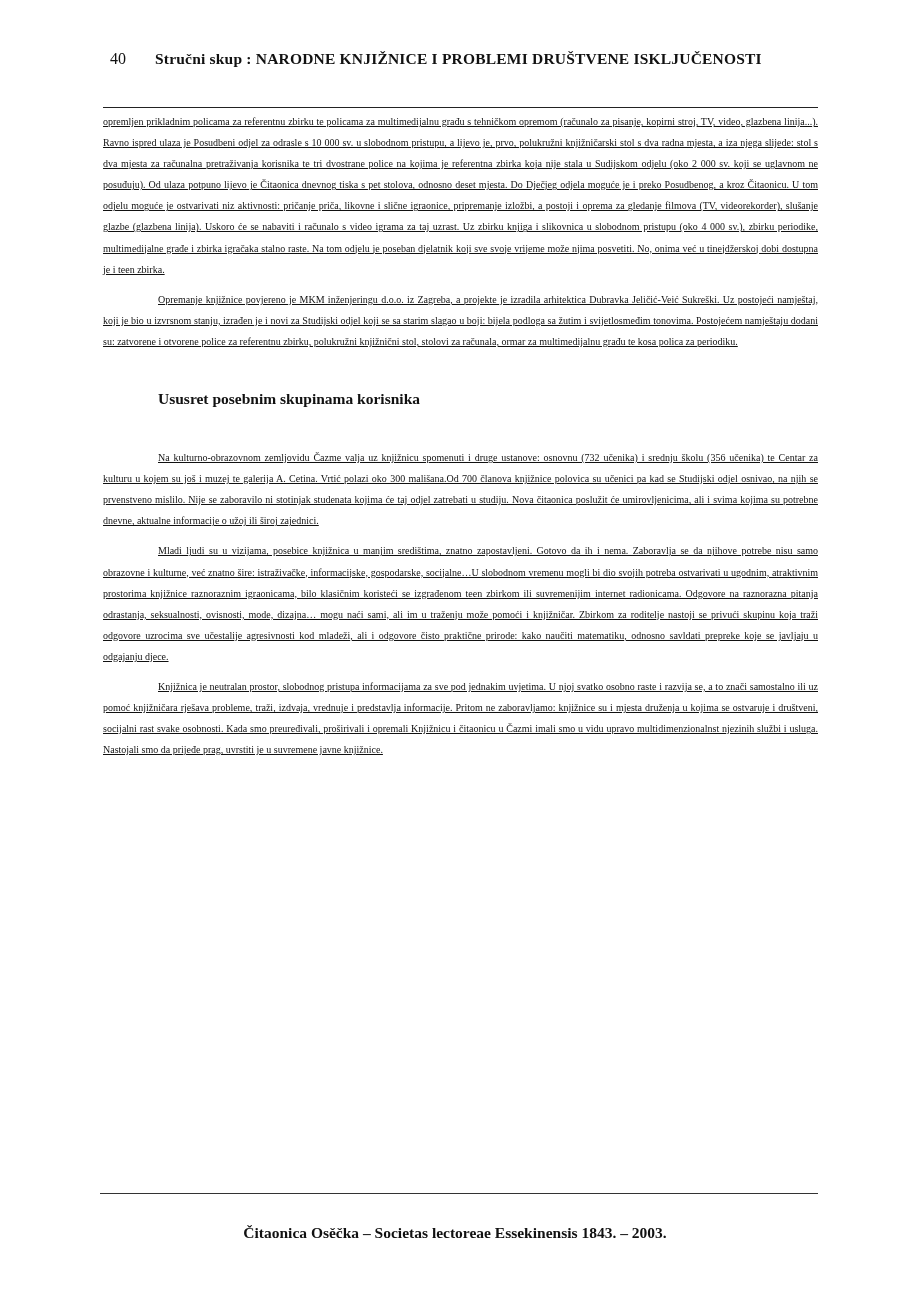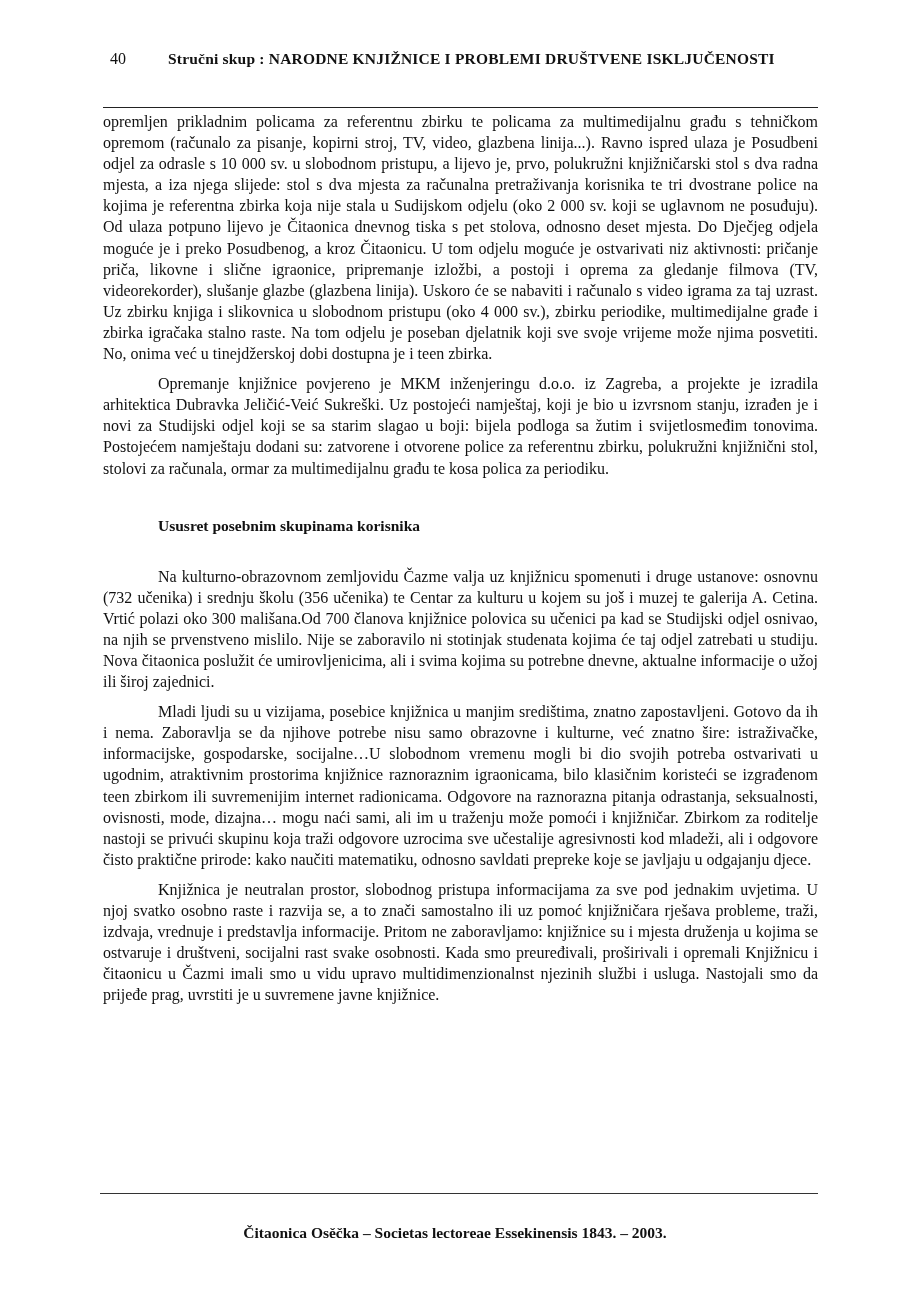--- a/index.html
+++ b/index.html
@@ -27,52 +27,53 @@
     align-items: flex-end;
   }
   .page-number {
     font-size: 16px;
     font-weight: normal;
     margin-left: 7px;
   }
   .running-header {
     font-size: 15.5px;
     font-weight: bold;
-    margin-left: 42px;
+    margin-left: 29px;
     letter-spacing: 0.2px;
     white-space: nowrap;
   }
   .header-rule {
     position: absolute;
     top: 107px;
     left: 103px;
     width: 715px;
     border-top: 1.5px solid #222222;
   }
   .body-text {
     position: absolute;
     top: 111px;
     left: 103px;
     width: 715px;
   }
   .body-text p {
-    font-size: 16px;
+    font-size: 10px;
     line-height: 21.1px;
     text-align: justify;
     text-indent: 55px;
     margin-bottom: 9px;
+    text-decoration: underline;
   }
   .body-text p.no-indent {
     text-indent: 0;
   }
   .section-heading {
     font-size: 15.5px;
     font-weight: bold;
     margin-top: 38px;
-    margin-bottom: 31px;
+    margin-bottom: 39px;
     padding-left: 55px;
   }
   .footer-rule {
     position: absolute;
     top: 1193px;
     left: 100px;
     width: 718px;
     border-top: 1px solid #333333;
   }
   .footer-text {

